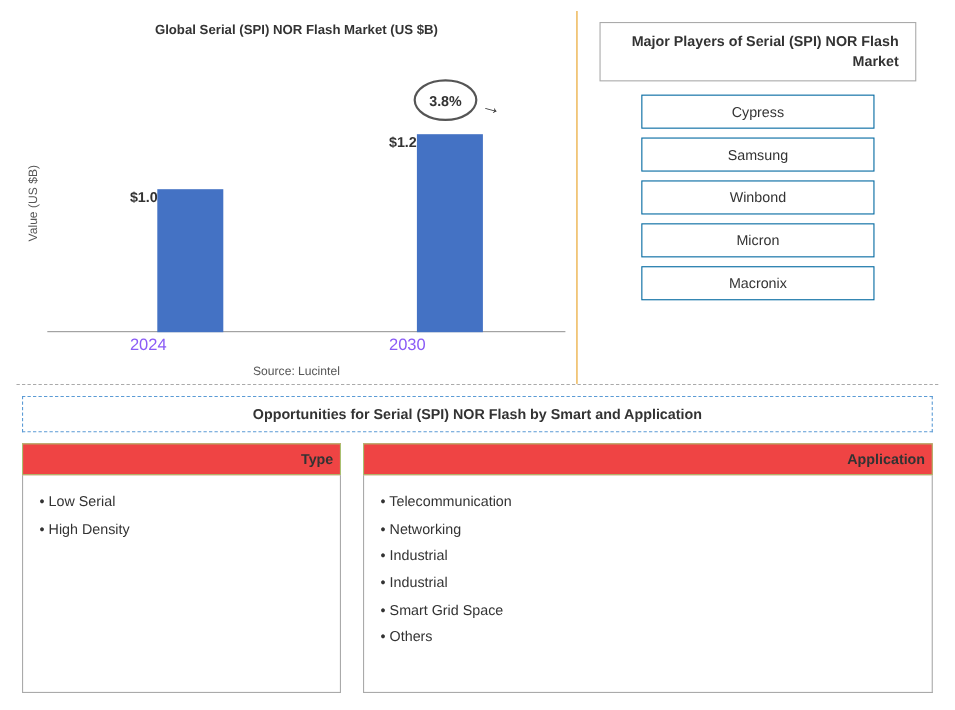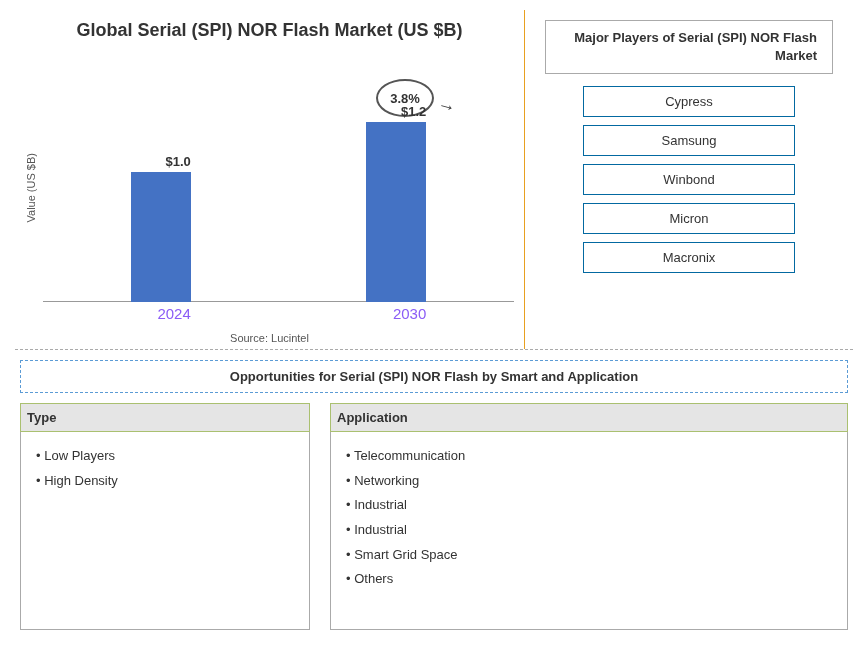--- a/index.html
+++ b/index.html
@@ -32,21 +32,21 @@
     .chart-area {
       flex: 0 0 510px;
       display: flex;
       flex-direction: column;
       align-items: center;
       padding: 10px 10px 5px 10px;
       border-right: 1px solid #e8a020;
     }
 
     .chart-title {
-      font-size: 18px;
+      font-size: 12px;
       font-weight: bold;
       color: #333;
       text-align: center;
       margin-bottom: 8px;
     }
 
     .chart-body {
       display: flex;
       flex-direction: row;
       flex: 1;
@@ -88,22 +88,21 @@
       position: absolute;
       bottom: 25px;
       left: 0;
       right: 0;
       height: 1px;
       background: #999;
     }
 
     .bar-group {
       display: flex;
-      flex-direction: column;
-      align-items: flex-end;
+      align-items: flex-start;
       position: relative;
     }
 
     .bar-value {
       font-size: 13px;
       font-weight: bold;
       color: #333;
       margin-bottom: 3px;
     }
 
@@ -208,23 +207,23 @@
     }
 
     .type-column {
       flex: 0 0 290px;
       display: flex;
       flex-direction: column;
       margin-right: 20px;
     }
 
     .col-header {
-      background: #e5e5e5;
+      background: #ef4444;
       border: 1px solid #aac070;
-      text-align: left;
+      text-align: right;
       font-size: 13px;
       font-weight: bold;
       color: #333;
       padding: 6px;
       margin-bottom: 0;
     }
 
     .col-body {
       border: 1px solid #aaa;
       border-top: none;
@@ -302,21 +301,21 @@
 
   <div class="bottom-section">
 
     <div class="opportunities-title">Opportunities for Serial (SPI) NOR Flash by Smart and Application</div>
 
     <div class="opportunities-body">
 
       <div class="type-column">
         <div class="col-header">Type</div>
         <div class="col-body">
-          <div class="col-item">Low Players</div>
+          <div class="col-item">Low Serial</div>
           <div class="col-item">High Density</div>
         </div>
       </div>
 
       <div class="application-column">
         <div class="col-header">Application</div>
         <div class="col-body">
           <div class="col-item">Telecommunication</div>
           <div class="col-item">Networking</div>
           <div class="col-item">Industrial</div>

